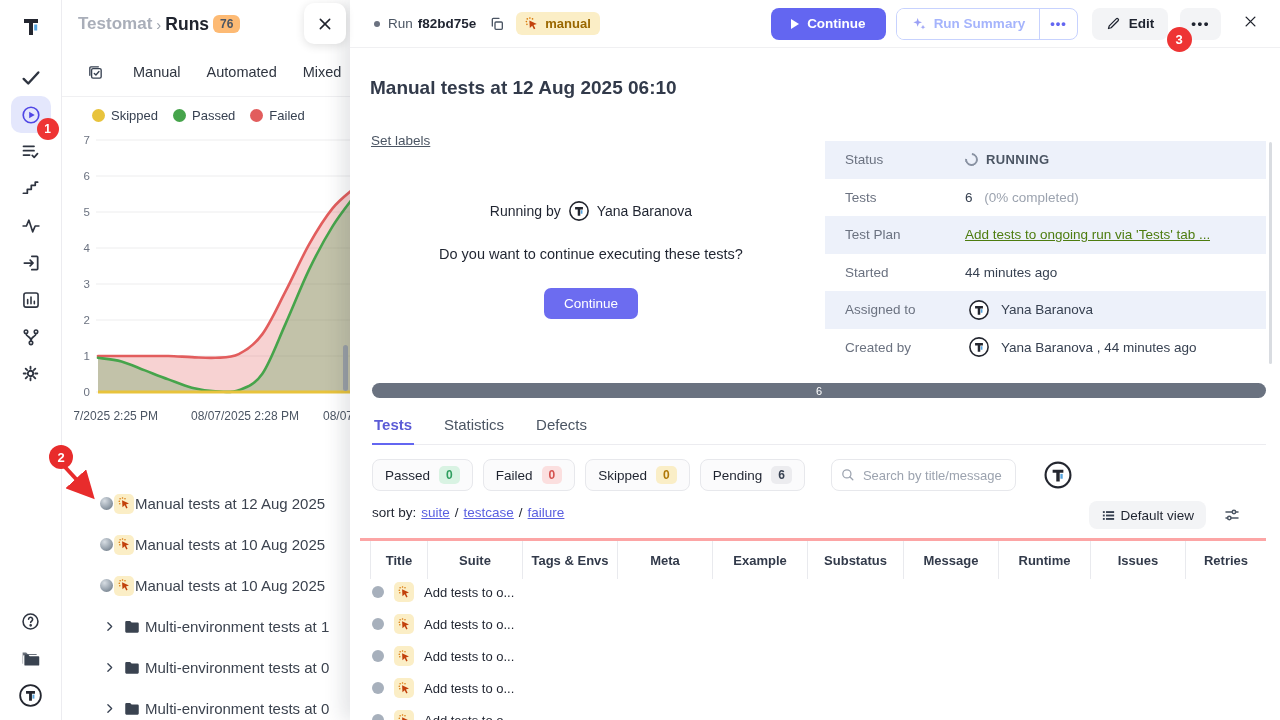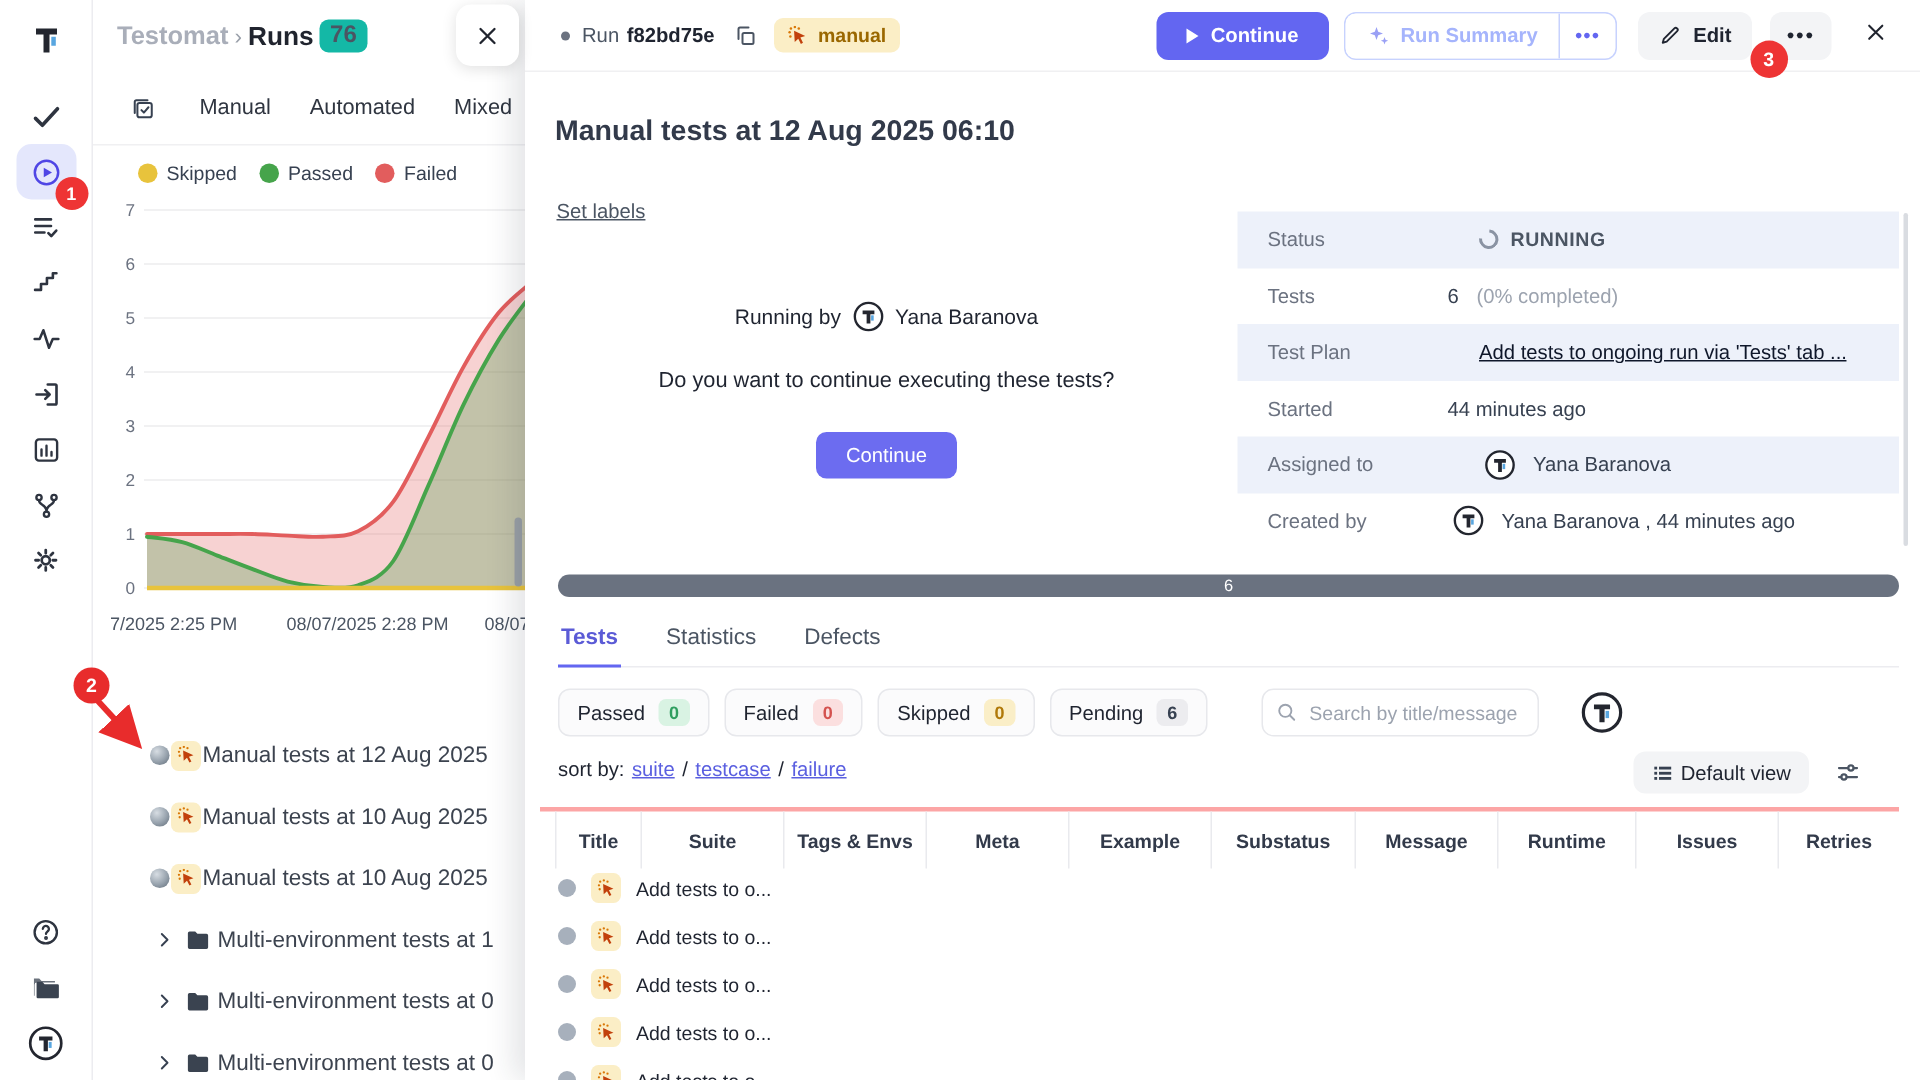--- a/index.html
+++ b/index.html
@@ -17,21 +17,21 @@
   .side-bottom { margin-top:auto; margin-bottom:6px; display:flex; flex-direction:column; align-items:center; }
   .num-badge { background:#ee3434; color:#fff; border-radius:50%; font-size:12px; font-weight:700;
     display:flex; align-items:center; justify-content:center; }
   .badge1 { position:absolute; right:-8px; bottom:-7px; width:22px; height:22px; }
   
   .left-panel { position:absolute; left:62px; top:0; width:288px; height:720px; background:#fff; overflow:hidden; }
   .lp-header { height:48px; display:flex; align-items:center; gap:4px; padding:0 16px; }
   .lp-app { color:#a9aeb9; font-size:17px; font-weight:600; }
   .lp-sep { color:#9aa0aa; font-size:15px; }
   .lp-page { color:#20242e; font-size:17.5px; font-weight:700; }
-  .count-badge { background:#14b8a6; color:#4b5563; border-radius:6px; font-size:16px; padding:2px 7px; font-weight:600;text-align:right; }
+  .count-badge { background:#fdba74; color:#4b5563; border-radius:6px; font-size:12px; padding:2px 7px; font-weight:600;text-align:right; }
   .lp-tabs { height:49px; display:flex; align-items:center; gap:26px; padding:0 16px 0 22px;
     border-bottom:1px solid #f0f0f2; font-size:14.5px; color:#2f3540; }
   .lp-tab { cursor:pointer; }
   .legend { position:absolute; left:30px; top:108px; display:flex; gap:15px; font-size:13px; color:#374151; }
   .legend-item { display:flex; align-items:center; gap:6px; cursor:pointer; }
   .legend-dot { width:13px; height:13px; border-radius:50%; }
   .chart-wrap { position:absolute; left:12px; top:128px; width:276px; height:300px; }
   
   .runs-list { position:absolute; left:0; top:483px; width:288px; }
   .run-item { height:41px; display:flex; align-items:center; gap:1px; padding-left:38px; cursor:pointer; white-space:nowrap; }
@@ -69,44 +69,44 @@
   .set-labels { position:absolute; left:21px; top:104px; font-size:13.5px; color:#4b5563; text-decoration:underline; cursor:pointer;margin-top:29px; }
   
   .centre { position:absolute; left:10px; top:200px; width:462px; text-align:center; }
   .running-line { font-size:14px; color:#1f2430; display:flex; align-items:center; justify-content:center; gap:7px; }
   .question { margin-top:24px; font-size:14.5px; color:#1f2430; }
   .centre-btn { margin:26px auto 0; display:inline-flex; align-items:center; justify-content:center; }
   .btn-continue-sm { background:#6c6cf0; color:#fff; border:none; border-radius:7px; padding:8px 20px; font-size:13.5px; font-family:inherit; cursor:pointer; }
   
   .info-table { position:absolute; left:475px; top:141px; width:441px; }
   .info-row { height:37.5px; display:flex; align-items:center; }
-  .info-row.alt { background:#edf1fa;gap:21px; }
+  .info-row.alt { background:#edf1fa; }
   .info-label { width:140px; padding-left:20px; font-size:13.5px; color:#6b7280; }
   .info-value { font-size:13.5px; color:#374151; display:flex; align-items:center; gap:8px; flex:1; min-width:0; }
   .status-val { font-weight:700; color:#4b5563; letter-spacing:.4px; font-size:13px; }
   .spinner { width:13px; height:13px; border:2px solid #8a93a3; border-top-color:transparent; border-radius:50%; transform:rotate(-40deg); }
   .muted { color:#9ca3af; }
-  .plan-link { color:#0f172a; text-decoration:underline; cursor:pointer; white-space:nowrap; overflow:hidden; text-overflow:ellipsis; max-width:300px; display:inline-block; }
+  .plan-link { color:#4d7c0f; text-decoration:underline; cursor:pointer; white-space:nowrap; overflow:hidden; text-overflow:ellipsis; max-width:300px; display:inline-block; }
   .tm-avatar { width:22px; height:22px; flex:0 0 22px; }
   
   .progress { position:absolute; left:22px; top:383px; width:894px; height:15px; background:#6a7280; border-radius:8px;
     color:#fff; font-size:11px; display:flex; align-items:center; justify-content:center; }
   .d-tabs { position:absolute; left:22px; top:408px; width:894px; display:flex; gap:28px; border-bottom:1px solid #ececf0; }
   .d-tab { padding:8px 2px 10px; font-size:15px; color:#4b5563; cursor:pointer; }
   .d-tab.active { color:#5b5bd6; font-weight:600; border-bottom:2px solid #6366f1; margin-bottom:-1px; }
   
   .filters { position:absolute; left:22px; top:457px; display:flex; align-items:center; gap:10px; }
   .chip { display:flex; align-items:center; gap:9px; border:1px solid #e7e8ec; background:#fbfbfc; border-radius:8px;
     height:32px; padding:0 12px; font-size:13.5px; color:#1f2430; cursor:pointer; }
   .chip-count { border-radius:5px; font-size:12px; font-weight:600; padding:2px 7px; }
   .cc-green { background:#d9f3e3; color:#2f9e5f; }
   .cc-red { background:#fbdfdf; color:#d4524f; }
   .cc-yellow { background:#faeec7; color:#b07909; }
   .cc-gray { background:#ececef; color:#374151; }
-  .search-box { position:relative; margin-left:26px; }
+  .search-box { position:relative; margin-left:16px; }
   .search-box input { width:185px; height:32px; border:1px solid #e7e8ec; border-radius:8px; padding:0 10px 0 31px;
     font-size:13px; font-family:inherit; color:#374151; outline:none; }
   .search-box input::placeholder { color:#9ca3af; }
   .search-icon { position:absolute; left:9px; top:8px; }
   .filters .avatar-slot { margin-left:14px; cursor:pointer; }
   
   .sort-row { position:absolute; left:22px; top:505px; font-size:13.5px; color:#1f2430; display:flex; gap:5px; align-items:center; }
   .sort-link { color:#5a5fe0; text-decoration:underline; cursor:pointer; }
   .view-controls { position:absolute; right:36px; top:501px; display:flex; align-items:center; gap:14px; }
   .btn-view { background:#f3f4f6; border:none; border-radius:8px; height:28px; padding:0 12px; display:flex; align-items:center; gap:4px;

